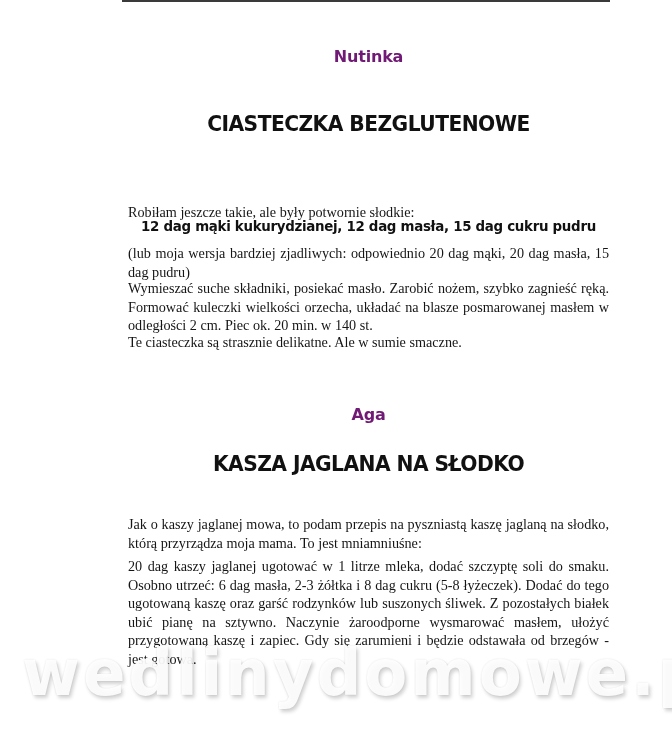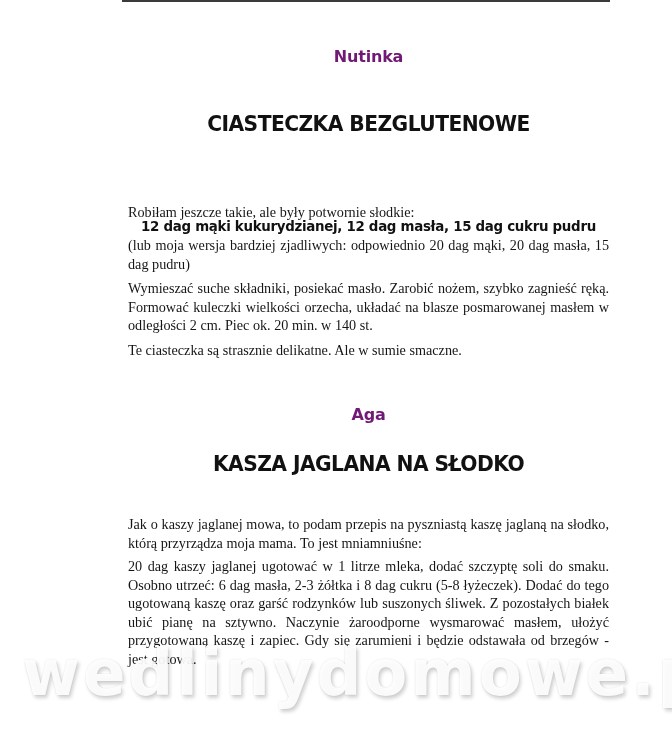--- a/index.html
+++ b/index.html
@@ -97,23 +97,23 @@
 
 <div class="top-rule"></div>
 
 <div class="page">
 
   <section>
     <div class="author" style="top:47px;">Nutinka</div>
     <div class="title" style="top:111px;">CIASTECZKA BEZGLUTENOWE</div>
     <p class="para" style="top:179px;margin-top:24px;">Robiłam jeszcze takie, ale były potwornie słodkie:</p>
     <div class="ingredients" style="top:219px;text-align:center;">12 dag mąki kukurydzianej, 12 dag masła, 15 dag cukru pudru</div>
-    <p class="para" style="top:236px;">(lub moja wersja bardziej zjadliwych: odpowiednio 20 dag mąki, 20 dag masła, 15 dag pudru)</p>
+    <p class="para" style="top:244px;">(lub moja wersja bardziej zjadliwych: odpowiednio 20 dag mąki, 20 dag masła, 15 dag pudru)</p>
     <p class="para" style="top:279px;">Wymieszać suche składniki, posiekać masło. Zarobić nożem, szybko zagnieść ręką. Formować kuleczki wielkości orzecha, układać na blasze posmarowanej masłem w odległości 2 cm. Piec ok. 20 min. w 140 st.</p>
-    <p class="para" style="top:341px;">Te ciasteczka są strasznie delikatne. Ale w sumie smaczne.</p>
+    <p class="para" style="top:333px;">Te ciasteczka są strasznie delikatne. Ale w sumie smaczne.</p>
   </section>
 
   <section>
     <div class="author" style="top:405px;">Aga</div>
     <div class="title" style="top:451px;">KASZA JAGLANA NA SŁODKO</div>
     <p class="para" style="top:515px;">Jak o kaszy jaglanej mowa, to podam przepis na pyszniastą kaszę jaglaną na słodko, którą przyrządza moja mama. To jest mniamniuśne:</p>
     <p class="para" style="top:557px;">20 dag kaszy jaglanej ugotować w 1 litrze mleka, dodać szczyptę soli do smaku. Osobno utrzeć: 6 dag masła, 2-3 żółtka i 8 dag cukru (5-8 łyżeczek). Dodać do tego ugotowaną kaszę oraz garść rodzynków lub suszonych śliwek. Z pozostałych białek ubić pianę na sztywno. Naczynie żaroodporne wysmarować masłem, ułożyć przygotowaną kaszę i zapiec. Gdy się zarumieni i będzie odstawała od brzegów - jest gotowa.</p>
   </section>
 
 </div>

